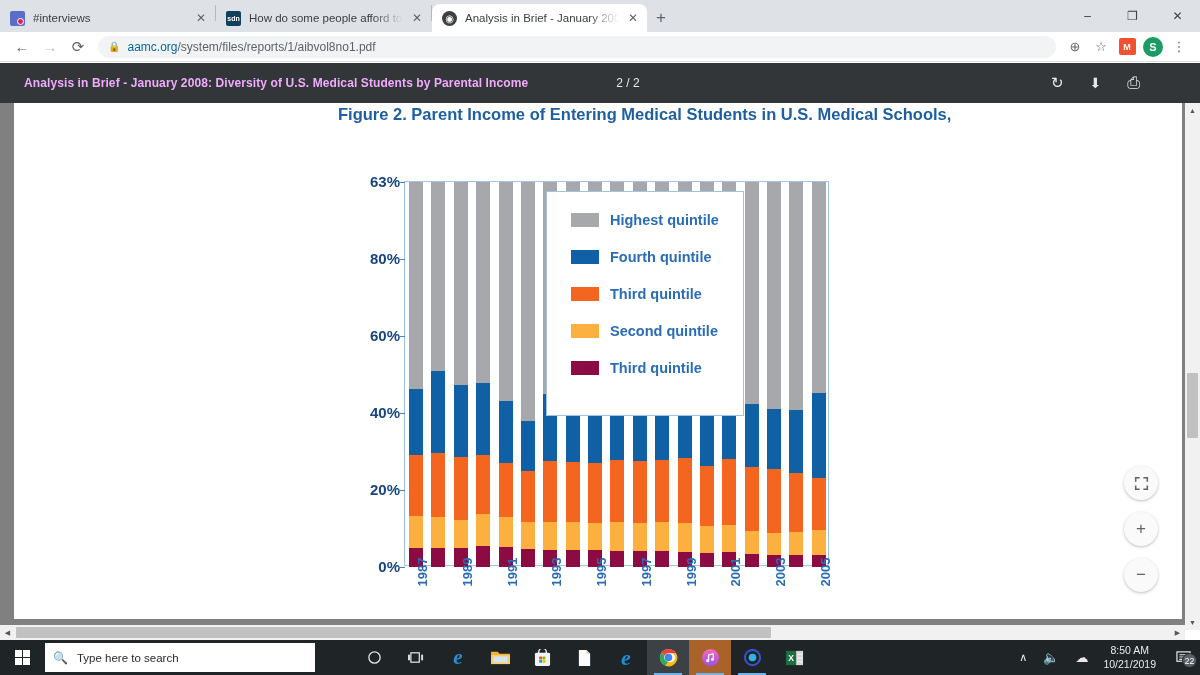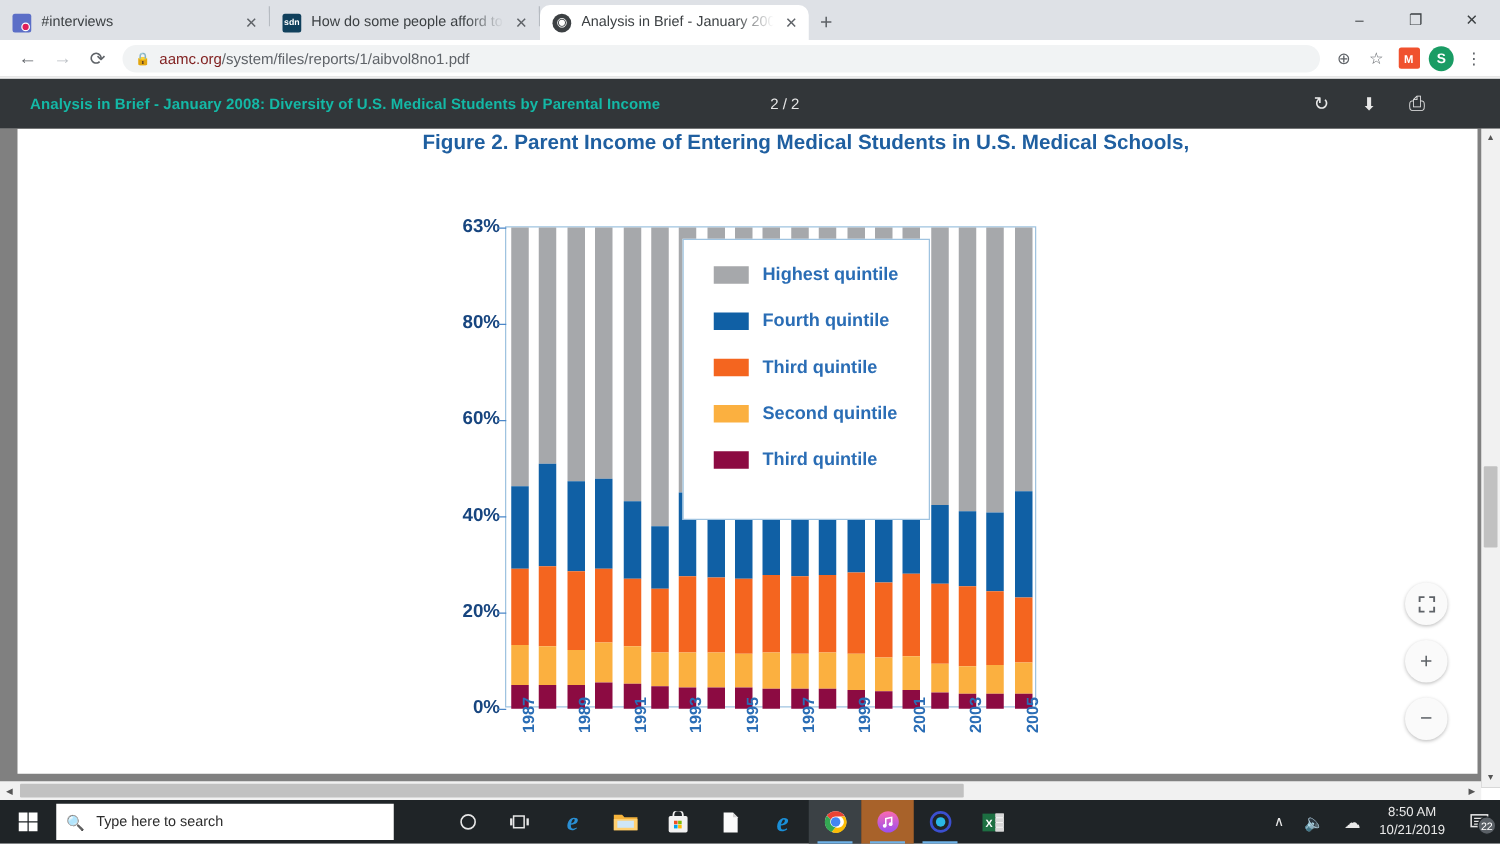--- a/index.html
+++ b/index.html
@@ -61,21 +61,21 @@
     width: 28px; height: 28px; display: flex; align-items: center;
     justify-content: center; color: #5f6368; font-size: 15px;
   }
   .navbtn.disabled { color: #bdc1c6; }
   .omnibox {
     flex: 1 1 auto; height: 22px; background: #f1f3f4; border-radius: 11px;
     display: flex; align-items: center; padding: 0 10px; margin: 0 6px;
     font-size: 12px; color: #202124;
   }
   .lockicon { margin-right: 7px; font-size: 10px; color: #5f6368; }
-  .urlhost { color: #7f1d1d; }
+  .urlhost { color: #0369a1; }
   .urlpath { color: #5f6368; }
   .omniright { display: flex; align-items: center; }
   .omniright > div {
     width: 26px; height: 26px; display: flex; align-items: center;
     justify-content: center; color: #5f6368; font-size: 13px;
   }
   .profilepill {
     width: 20px; height: 20px; border-radius: 50%; background: #1a9c64;
     color: #fff; font-size: 11px; display: flex; align-items: center;
     justify-content: center; font-weight: 600;
@@ -85,21 +85,21 @@
     color: #fff; font-size: 9px; font-weight: 700;
     display: flex; align-items: center; justify-content: center;
   }
 
   
   .pdfbar {
     position: absolute; left: 0; top: 63px; width: 1200px; height: 40px;
     background: #323639; display: flex; align-items: center;
   }
   .pdftitle {
-    margin-left: 24px; color: #14b8a6; font-size: 12px; font-weight: 700;
+    margin-left: 24px; color: #f0abfc; font-size: 12px; font-weight: 700;
     letter-spacing: .1px;
   }
   .pdfpage { margin-left: 88px; color: #e8e8e8; font-size: 12px; }
   .pdfactions { position: absolute; right: 60px; display: flex; gap: 26px; }
   .pdfactions div { color: #e8e8e8; display: flex; align-items: center; }
 
   .viewport {
     position: absolute; left: 0; top: 103px; width: 1200px; height: 527px;
     background: #808080; overflow: hidden;
   }

